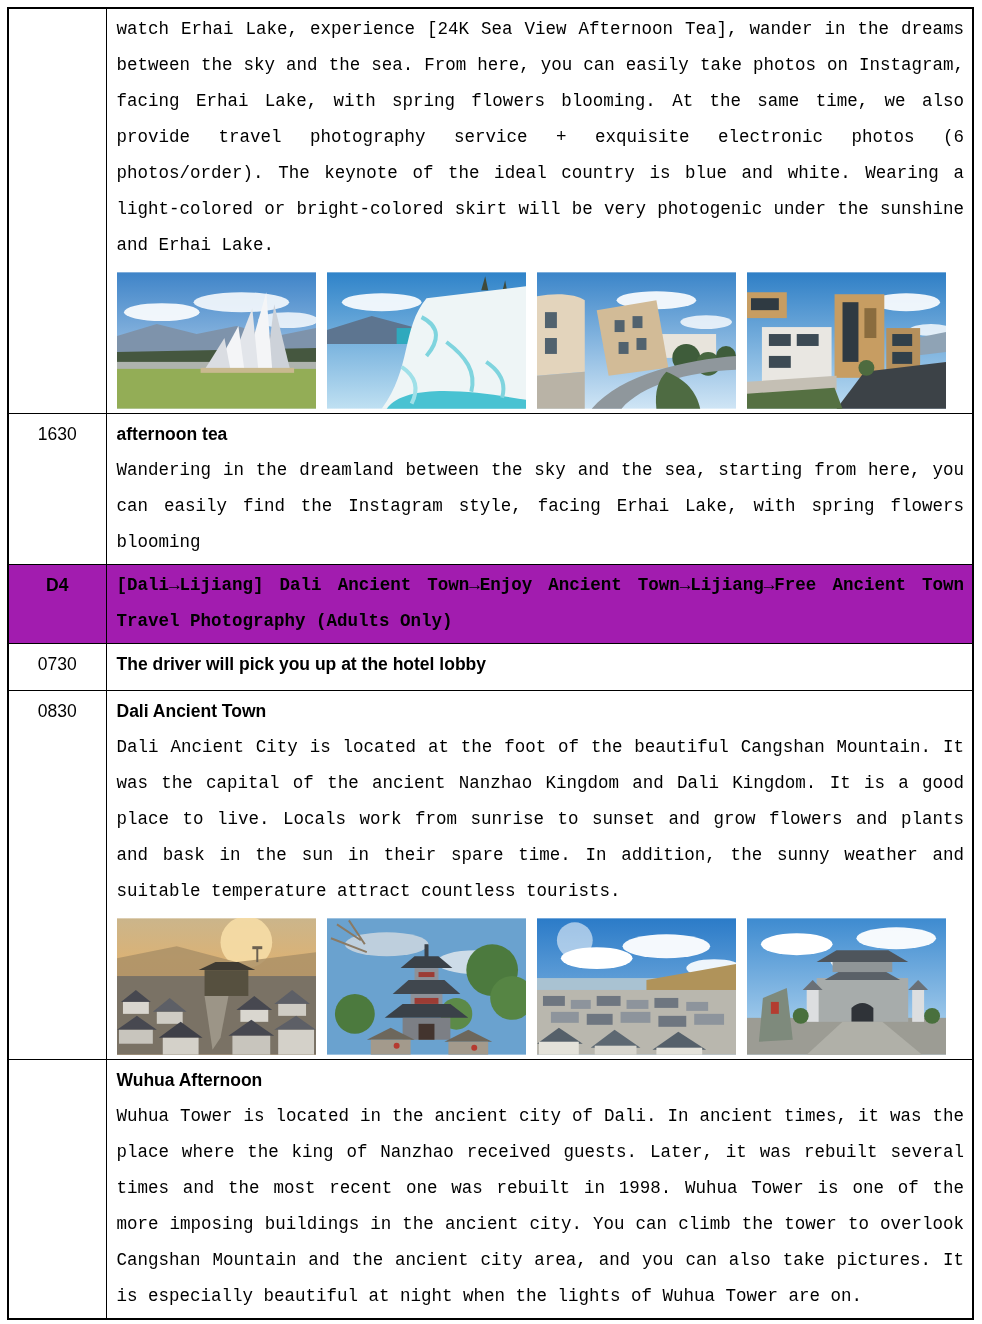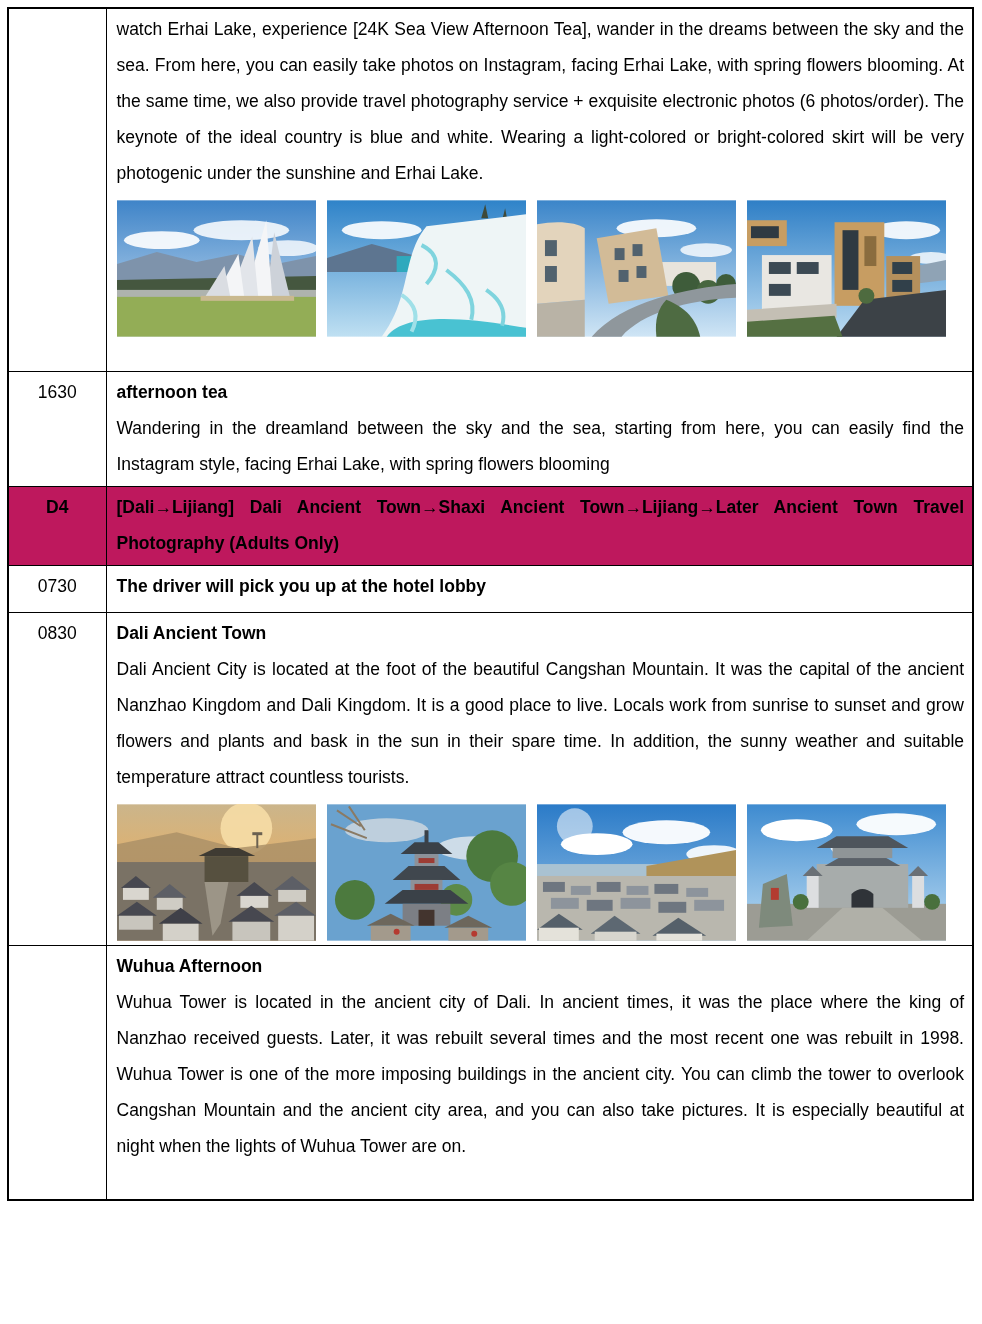--- a/index.html
+++ b/index.html
@@ -26,22 +26,22 @@
     line-height: 36px;
     padding-top: 2px;
   }
   td.cont {
     padding: 2px 8px 4px 10px;
     font-size: 17.5px;
     line-height: 36px;
   }
   p { margin: 0; }
   .b { font-weight: bold; }
-  .just { text-align: justify; }
-  tr.gray td { background: #be185d; }
+  .just { text-align: justify; font-family: Liberation Mono, monospace; }
+  tr.gray td { background: #a21caf; }
   .h-r0 { height: 363px; } .h-r1 { height: 108px; } .h-r2 { height: 73px; }
   .h-r3 { height: 37px; }  .h-r4 { height: 72px; }  .h-r5 { height: 37px; }
   .h-r6 { height: 36px; }  .h-r7 { height: 330px; } .h-r8 { height: 255px; }
   .strip { display: flex; gap: 11px; margin-top: 9px; }
   .photo { width: 199px; height: 137px; flex: 0 0 auto; overflow: hidden; }
   .photo svg { display: block; width: 100%; height: 100%; }
 </style>
 </head>
 <body>
 
@@ -173,21 +173,21 @@
         <p class="b">afternoon tea</p>
         <p class="just">Wandering in the dreamland between the sky and the sea, starting from here, you can easily find the Instagram style, facing Erhai Lake, with spring flowers blooming</p>
       </td>
     </tr>
 
 
 
     <tr class="h-r4 gray">
       <td class="time b">D4</td>
       <td class="cont">
-        <p class="b just">[Dali→Lijiang] Dali Ancient Town→Shaxi Ancient Town→Lijiang→Later Ancient Town Travel Photography (Adults Only)</p>
+        <p class="b just">[Dali→Lijiang] Dali Ancient Town→Enjoy Ancient Town→Lijiang→Free Ancient Town Travel Photography (Adults Only)</p>
       </td>
     </tr>
 
 
     <tr class="h-r6">
       <td class="time">0730</td>
       <td class="cont">
         <p class="b">The driver will pick you up at the hotel lobby</p>
       </td>
     </tr>

